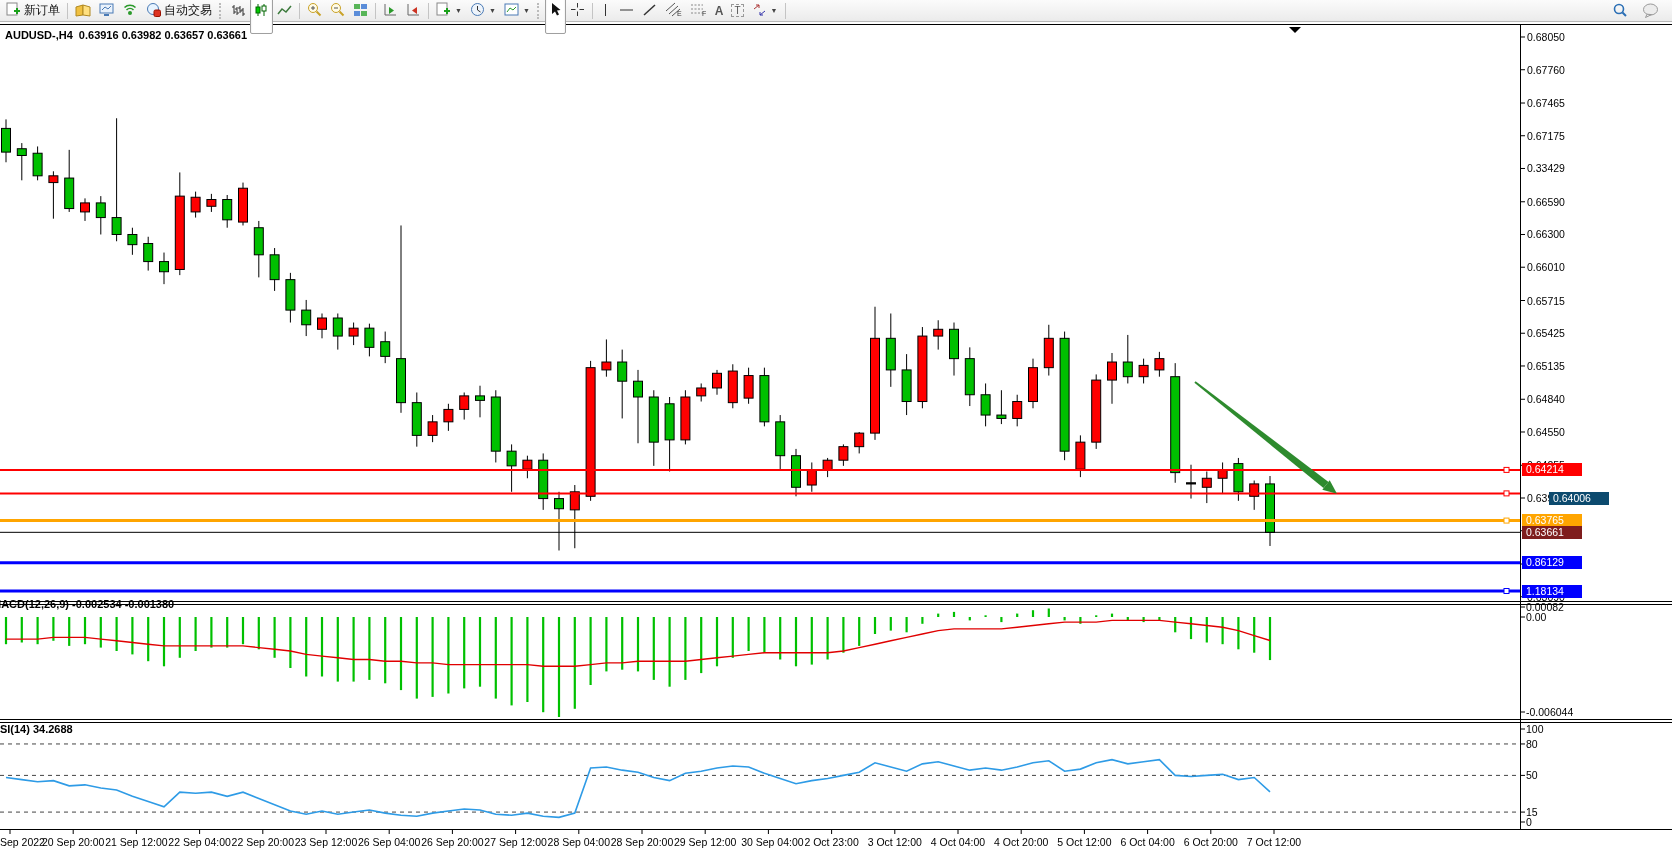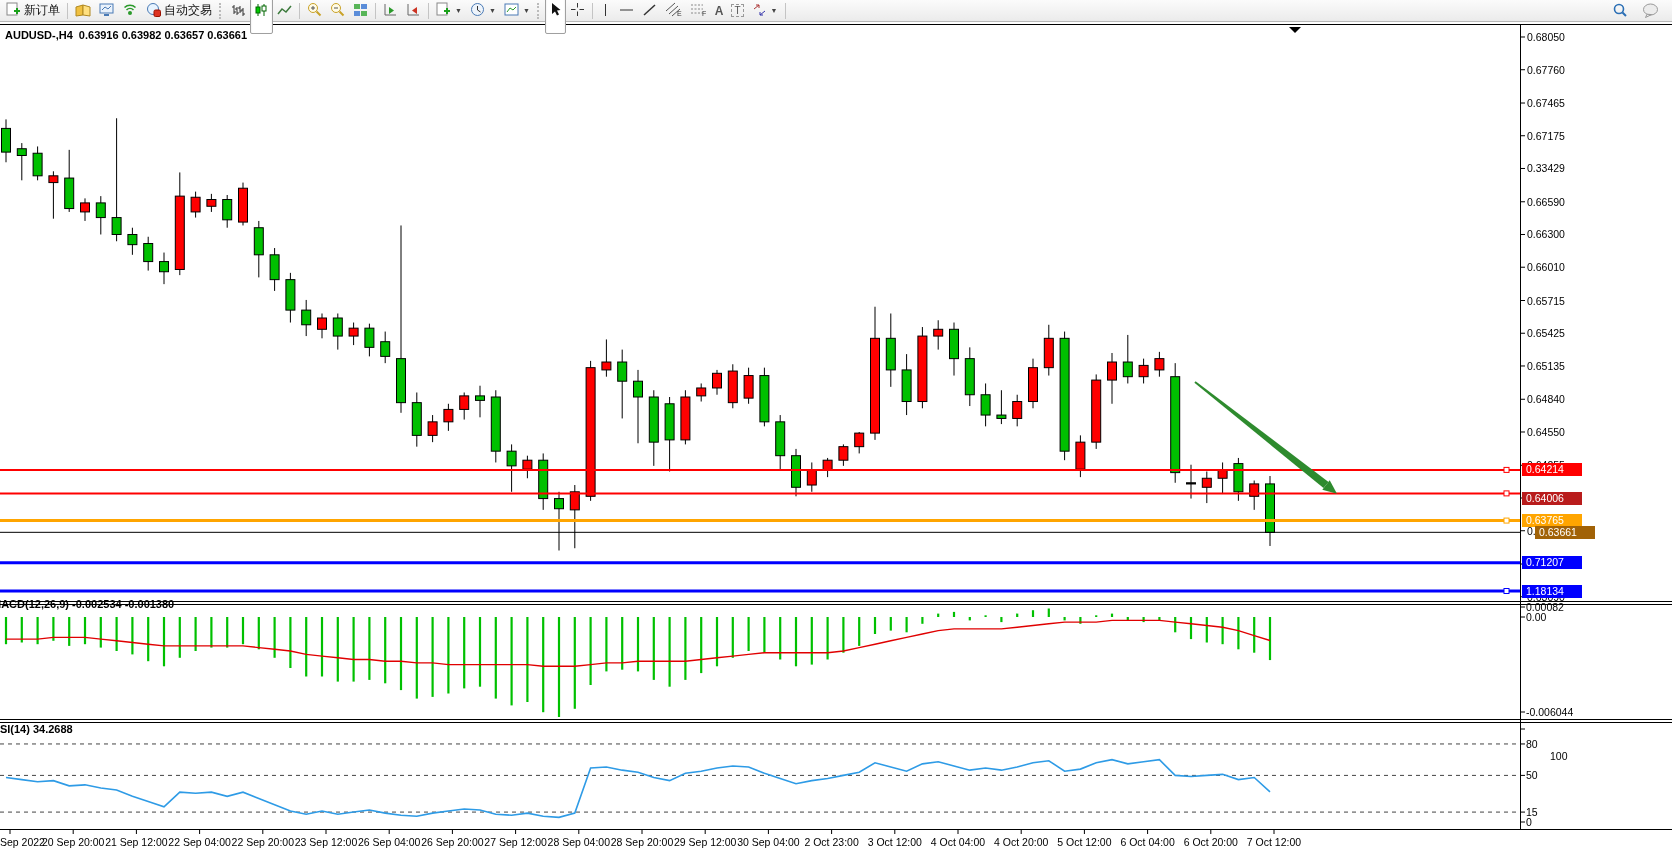--- a/index.html
+++ b/index.html
@@ -732,44 +732,44 @@
     <span class="tick" style="top: 393.261px;">0.64840</span>
     <span class="tick" style="top: 425.989px;">0.64550</span>
     <span class="tick" style="top: 459.281px;">0.64255</span>
     <span class="tick" style="top: 492.008px;">0.63965</span>
     <span class="tick" style="top: 524.736px;">0.63675</span>
     <span class="tick" style="top: 558.028px;">0.63380</span>
     <span class="tick" style="top: 590.756px;">0.63090</span>
     <span class="mtick" style="top: 601px;">0.00082</span>
     <span class="mtick" style="top: 611px;">0.00</span>
     <span class="mtick" style="top: 706px;">-0.006044</span>
-    <span class="mtick" style="top: 750px; margin-left: 24px;">100</span>
+    <span class="mtick" style="top: 723px;">100</span>
     <span class="mtick" style="top: 737.96px;">80</span>
     <span class="mtick" style="top: 769.4px;">50</span>
     <span class="mtick" style="top: 806.08px;">15</span>
     <span class="mtick" style="top: 816px;">0</span>
     <div class="badge" style="top: 463.408px; background: rgb(255, 0, 0);">0.64214</div>
-    <div class="badge" style="top: 492px; background: #b91c1c;">0.64006</div>
+    <div class="badge" style="top: 492px; background: #0c4a6e; margin-left: 27px;">0.64006</div>
     <div class="badge" style="top: 514.079px; background: rgb(255, 165, 0);">0.63765</div>
-    <div class="badge" style="top: 525.816px; background: #a16207; margin-left: 13px;">0.63661</div>
-    <div class="badge" style="top: 556.174px; background: rgb(0, 0, 255);">0.71207</div>
+    <div class="badge" style="top: 525.816px; background: #7f1d1d;">0.63661</div>
+    <div class="badge" style="top: 556.174px; background: rgb(0, 0, 255);">0.86129</div>
     <div class="badge" style="top: 584.5px; background: rgb(0, 0, 255);">1.18134</div>
     <span class="tlab first" style="left: 0px;">Sep 2022</span>
     <span class="tlab" style="left: 73.2px;">20 Sep 20:00</span>
     <span class="tlab" style="left: 136.4px;">21 Sep 12:00</span>
     <span class="tlab" style="left: 199.6px;">22 Sep 04:00</span>
     <span class="tlab" style="left: 262.8px;">22 Sep 20:00</span>
     <span class="tlab" style="left: 326px;">23 Sep 12:00</span>
     <span class="tlab" style="left: 389.2px;">26 Sep 04:00</span>
     <span class="tlab" style="left: 452.4px;">26 Sep 20:00</span>
     <span class="tlab" style="left: 515.6px;">27 Sep 12:00</span>
     <span class="tlab" style="left: 578.8px;">28 Sep 04:00</span>
     <span class="tlab" style="left: 642px;">28 Sep 20:00</span>
     <span class="tlab" style="left: 705.2px;">29 Sep 12:00</span>
-    <span class="tlab" style="left: 768.4px;">30 Sep 04:00</span>
+    <span class="tlab" style="left: 768.4px; padding-left: 8px;">30 Sep 04:00</span>
     <span class="tlab" style="left: 831.6px;">2 Oct 23:00</span>
     <span class="tlab" style="left: 894.8px;">3 Oct 12:00</span>
     <span class="tlab" style="left: 958px;">4 Oct 04:00</span>
     <span class="tlab" style="left: 1021.2px;">4 Oct 20:00</span>
     <span class="tlab" style="left: 1084.4px;">5 Oct 12:00</span>
     <span class="tlab" style="left: 1147.6px;">6 Oct 04:00</span>
     <span class="tlab" style="left: 1210.8px;">6 Oct 20:00</span>
     <span class="tlab" style="left: 1274px;">7 Oct 12:00</span>
   </div>
 

